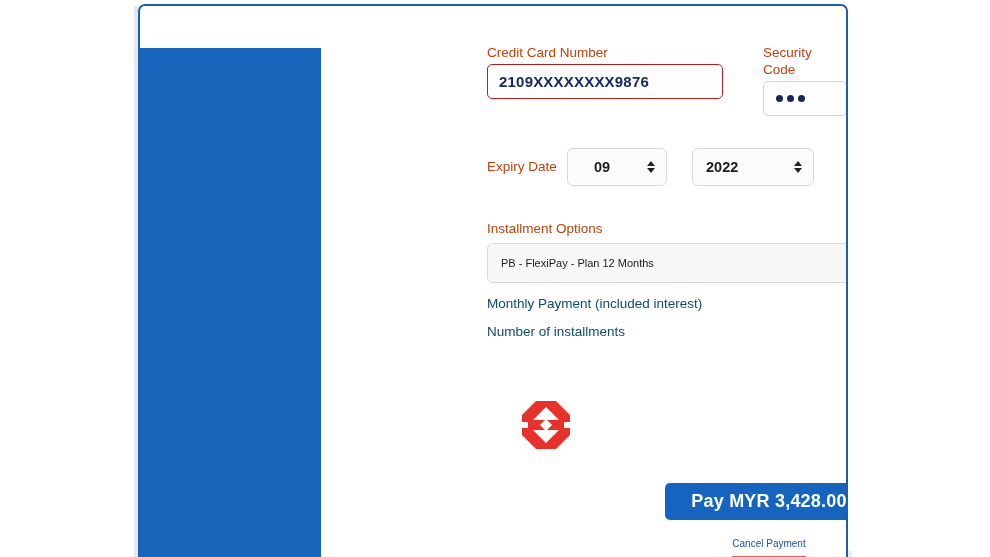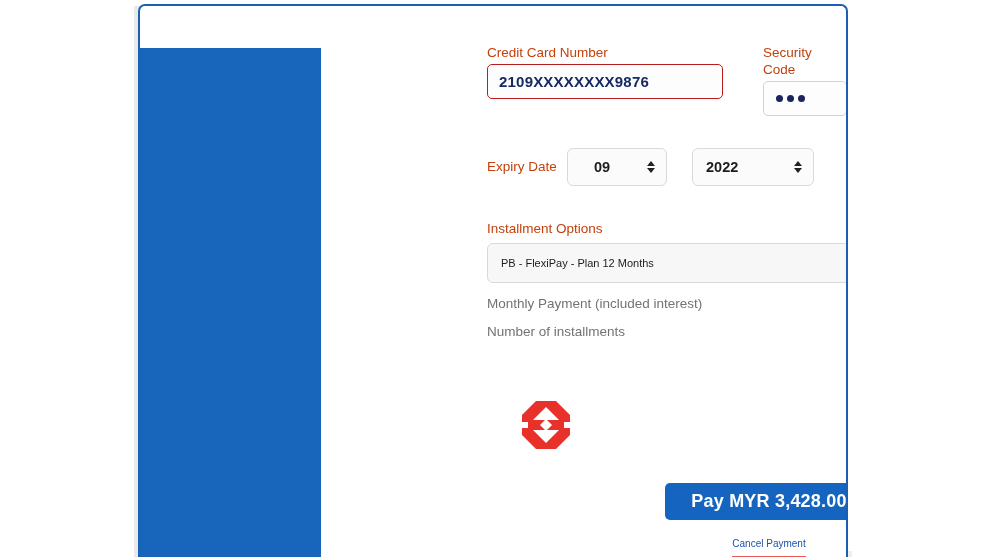--- a/index.html
+++ b/index.html
@@ -193,21 +193,21 @@
     color: #2b2b2b;
     font-size: 13.5px;
     margin-bottom: 13px;
   }
   .drow {
     display: flex;
     justify-content: space-between;
     align-items: baseline;
     margin-bottom: 13px;
     font-size: 13.5px;
-    color: #737373;
+    color: #0c4a6e;
   }
 
   .logo-plan {
     position: absolute;
     left: 200px; top: 352px;
   }
 
   
   .pay-btn {
     position: absolute;

